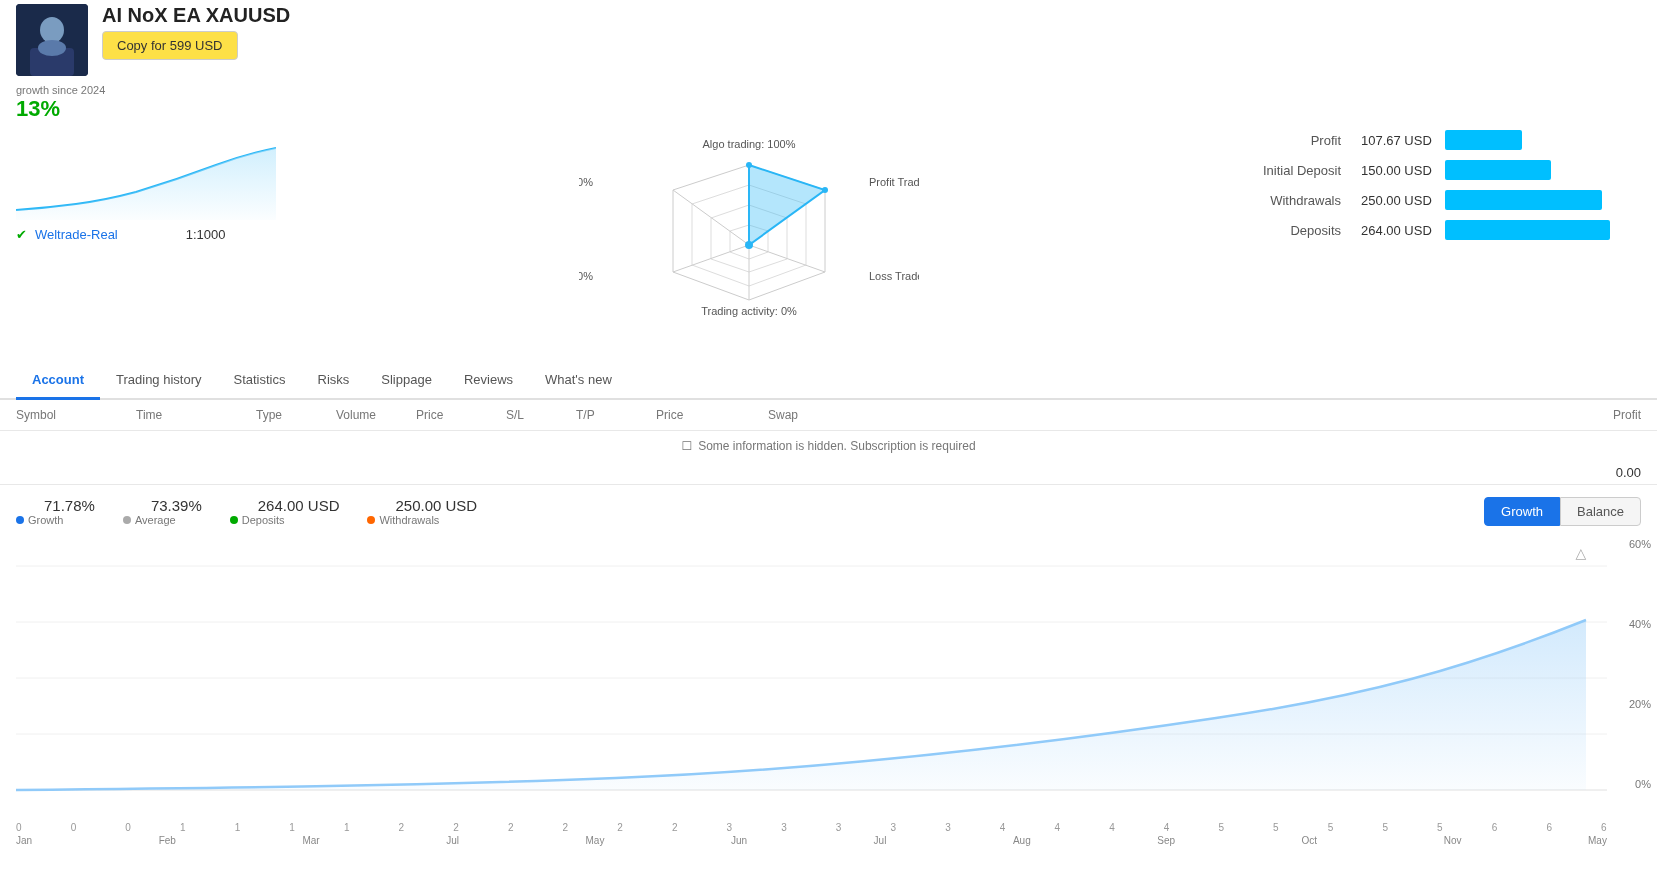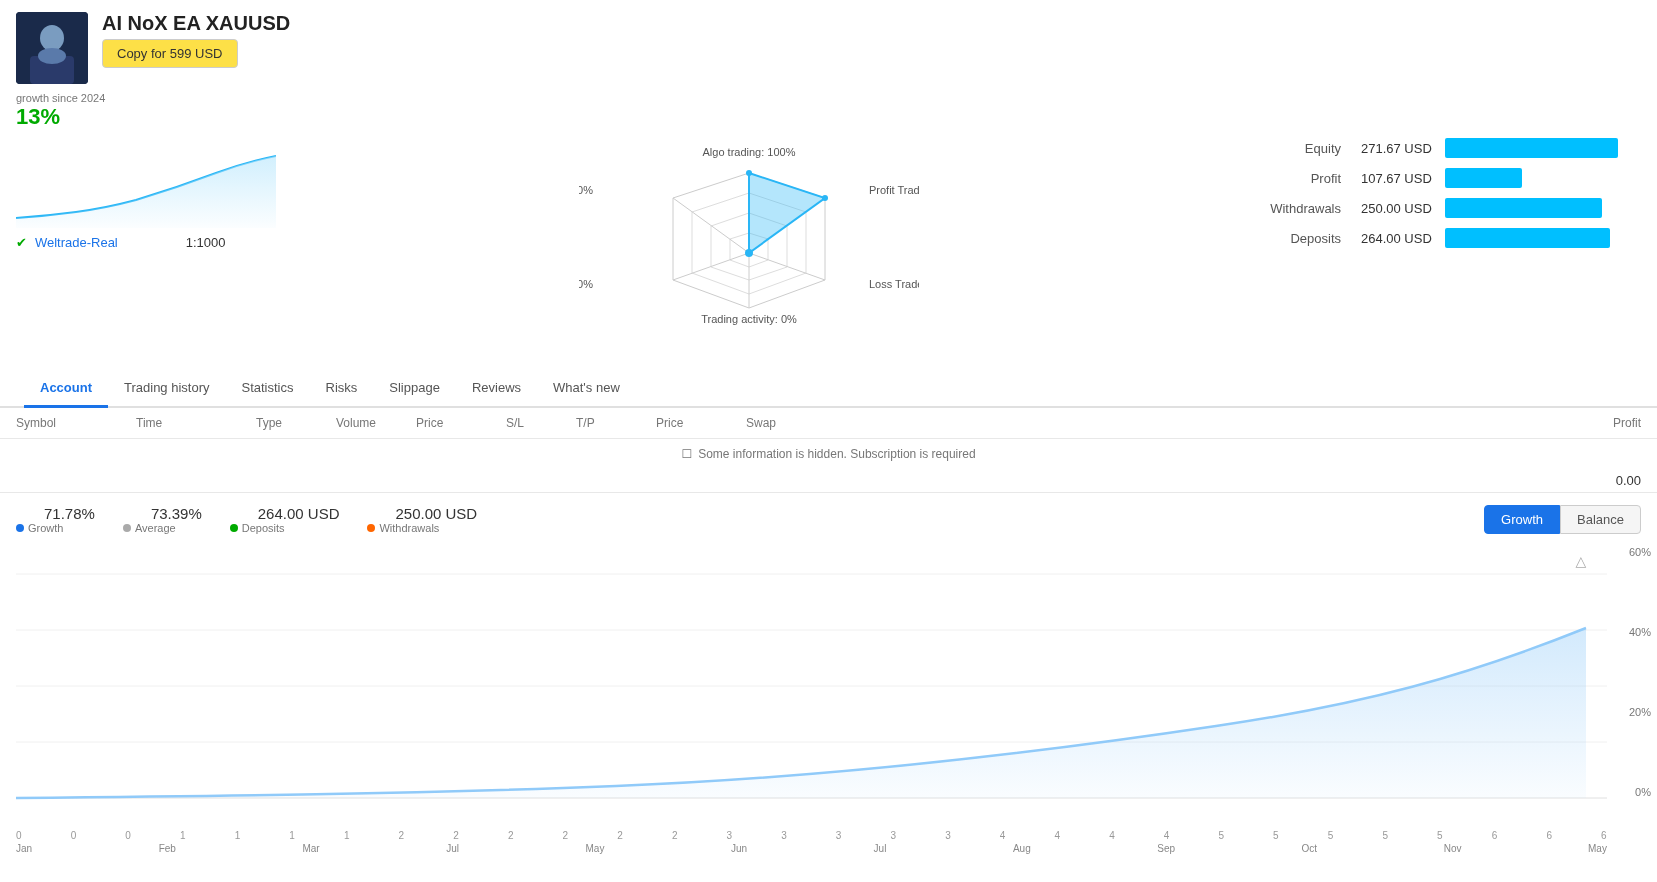--- a/index.html
+++ b/index.html
@@ -1,19 +1,19 @@
 <!DOCTYPE html>
 <html><head>
   <meta charset="utf-8">
   <style>
     * { box-sizing: border-box; margin: 0; padding: 0; }
     body { font-family: Arial, sans-serif; font-size: 13px; color: #333; background: #fff; }
 
     
-    .header { display: flex; align-items: flex-start; padding: 12px 16px 8px; gap: 14px; }
+    .header { display: flex; align-items: flex-start; padding: 4px 16px 8px; gap: 14px; }
     .header-avatar { width: 72px; height: 72px; background: #1a2a4a; border-radius: 4px; overflow: hidden; flex-shrink: 0; }
     .header-avatar svg { width: 100%; height: 100%; }
     .header-info { flex: 1; }
     .header-title { font-size: 20px; font-weight: bold; color: #222; margin-bottom: 4px; }
     .header-meta { display: flex; align-items: center; gap: 12px; font-size: 12px; color: #555; margin-bottom: 6px; }
     .copy-btn { background: #fde047; border: 1px solid #ccc; padding: 6px 14px; border-radius: 4px; cursor: pointer; font-size: 13px; color: #333; }
 
     
     .growth-badge { padding: 0 16px 8px; }
     .growth-badge .label { font-size: 11px; color: #777; }
@@ -25,21 +25,21 @@
     .radar-section { flex: 1; display: flex; justify-content: center; align-items: center; }
     .stats-bars { width: 420px; flex-shrink: 0; }
 
     
     .weltrade-row { display: flex; align-items: center; gap: 8px; font-size: 13px; padding: 4px 0; }
     .weltrade-link { color: #1a73e8; text-decoration: none; display: flex; align-items: center; gap: 4px; }
     .check-icon { color: #00aa00; }
     .leverage { color: #333; margin-left: auto; }
 
     
-    .tabs { display: flex; border-bottom: 2px solid #e0e0e0; padding: 0 24px; margin-bottom: 0; }
+    .tabs { display: flex; border-bottom: 2px solid #e0e0e0; padding: 0 16px; margin-bottom: 0; }
     .tab { padding: 10px 16px; cursor: pointer; font-size: 13px; color: #555; border-bottom: 3px solid transparent; margin-bottom: -2px; }
     .tab.active { color: #1a73e8; border-bottom-color: #1a73e8; font-weight: bold; }
 
     
     .table-header { display: flex; padding: 8px 16px; border-bottom: 1px solid #e8e8e8; font-size: 12px; color: #777; }
 
     
     .hidden-info { display: flex; align-items: center; justify-content: center; padding: 8px; font-size: 12px; color: #777; gap: 6px; }
 
     
@@ -143,32 +143,32 @@
         <text x="290" y="56" text-anchor="start" font-size="11" fill="#555">Profit Trades: 100%</text>
         <text x="290" y="150" text-anchor="start" font-size="11" fill="#555">Loss Trades: 0%</text>
         <text x="170" y="185" text-anchor="middle" font-size="11" fill="#555">Trading activity: 0%</text>
         <text x="14" y="150" text-anchor="end" font-size="11" fill="#555">Max deposit load: 0%</text>
         <text x="14" y="56" text-anchor="end" font-size="11" fill="#555">Maximum drawdown: 0%</text>
       </svg>
     </div>
   </div>
 
   <div class="stats-bars" id="metrics-container">
-  <div class="bar-row">
-    <div class="bar-label">Equity</div>
-    <div class="bar-value">271.67 USD</div>
-    <div style="flex:1; padding: 0 4px;">
-      <div class="cyan-bar" style="width:90%;"></div>
-    </div>
-  </div>
       <div class="bar-row">
     <div class="bar-label">Profit</div>
     <div class="bar-value">107.67 USD</div>
     <div style="flex:1; padding: 0 4px;">
       <div class="cyan-bar" style="width:40%;"></div>
+    </div>
+  </div>
+      <div class="bar-row">
+    <div class="bar-label">Initial Deposit</div>
+    <div class="bar-value">150.00 USD</div>
+    <div style="flex:1; padding: 0 4px;">
+      <div class="cyan-bar" style="width:55%;"></div>
     </div>
   </div>
       <div class="bar-row">
     <div class="bar-label">Withdrawals</div>
     <div class="bar-value">250.00 USD</div>
     <div style="flex:1; padding: 0 4px;">
       <div class="cyan-bar" style="width:82%;"></div>
     </div>
   </div>
       <div class="bar-row">
@@ -193,21 +193,21 @@
 
 <div class="table-header" id="table-header-container">
 <div style="width: 120px; flex: 0 0 auto; font-size: 12px; color: rgb(119, 119, 119);">Symbol</div>
     <div style="width: 120px; flex: 0 0 auto; font-size: 12px; color: rgb(119, 119, 119);">Time</div>
     <div style="width: 80px; flex: 0 0 auto; font-size: 12px; color: rgb(119, 119, 119);">Type</div>
     <div style="width: 80px; flex: 0 0 auto; font-size: 12px; color: rgb(119, 119, 119);">Volume</div>
     <div style="width: 90px; flex: 0 0 auto; font-size: 12px; color: rgb(119, 119, 119);">Price</div>
     <div style="width: 70px; flex: 0 0 auto; font-size: 12px; color: rgb(119, 119, 119);">S/L</div>
     <div style="width: 80px; flex: 0 0 auto; font-size: 12px; color: rgb(119, 119, 119);">T/P</div>
     <div style="width: 90px; flex: 0 0 auto; font-size: 12px; color: rgb(119, 119, 119);">Price</div>
-    <div style="width: 80px; flex: 0 0 auto; font-size: 12px; color: rgb(119, 119, 119);">Swap</div>
+    <div style="width: 80px; flex: 0 0 auto; font-size: 12px; color: rgb(119, 119, 119); margin-left: 22px;">Swap</div>
     <div style="flex: 1 1 0%; text-align: right; font-size: 12px; color: rgb(119, 119, 119);">Profit</div>
   </div>
 
 <div class="hidden-info">
   <span>☐</span>
   <span>Some information is hidden. Subscription is required</span>
 </div>
 
 <div class="profit-row">
   <span>0.00</span>

